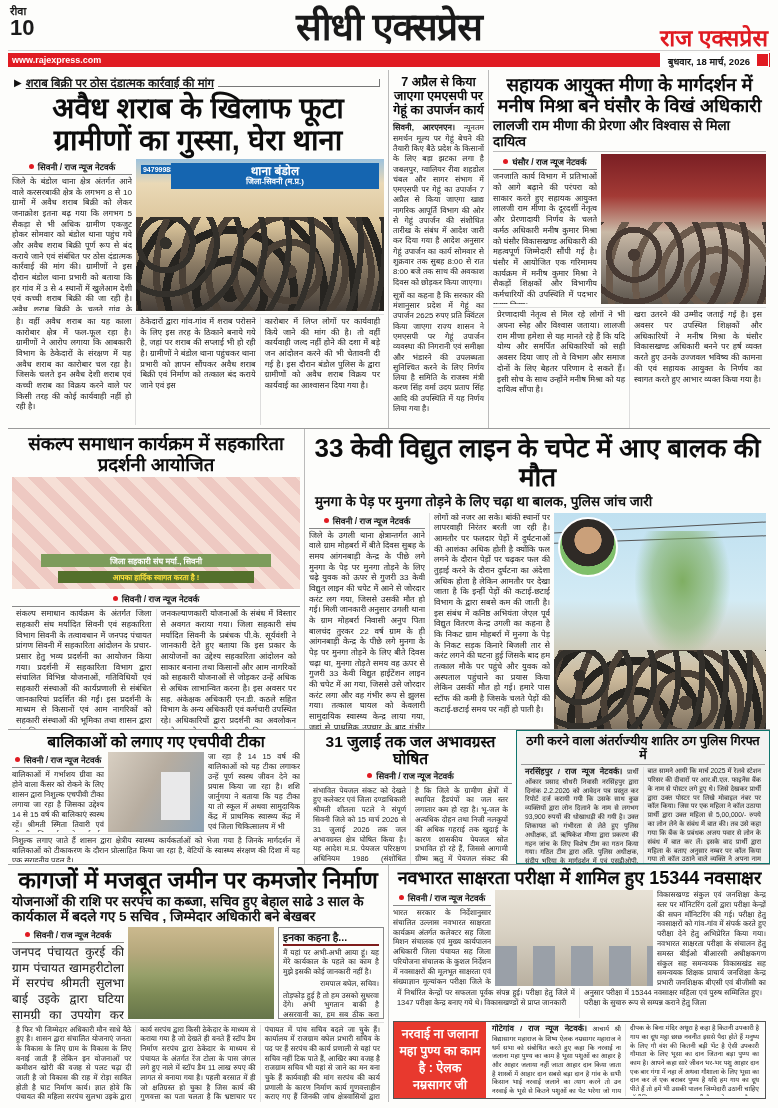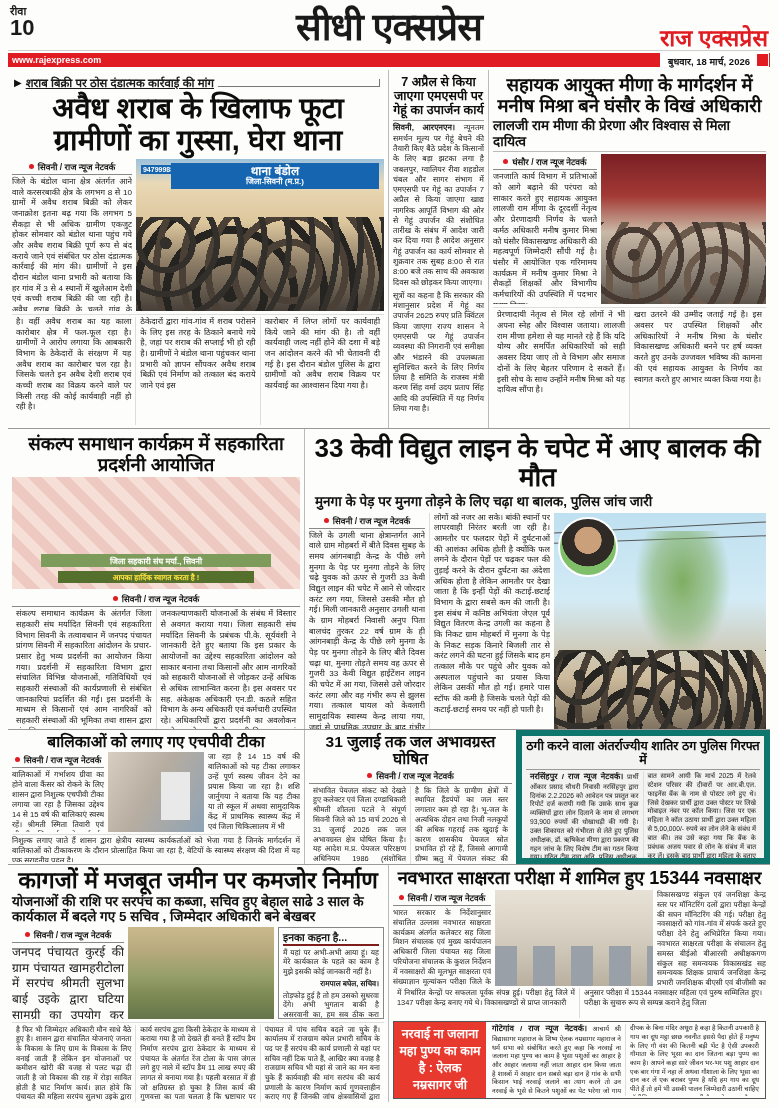--- a/index.html
+++ b/index.html
@@ -66,25 +66,25 @@
   .inset{position:absolute;top:4px;left:4px;width:56px;height:56px;border-radius:50%;border:2px solid #fff;
          background:radial-gradient(circle at 50% 38%,#caa07a 0 30%,#2f2a26 31% 58%,#7fbf6a 59%);}
   
   .hpv-photo{background:linear-gradient(120deg,#d8cfc2 0%,#b7ada0 45%,#8fa3b5 100%);}
   .hpv-photo:after{content:"";position:absolute;left:55%;top:25%;width:30%;height:60%;background:#e9e9ea;}
   .constr-photo{background:linear-gradient(180deg,#cbb98e 0%,#b5a87c 28%,#97a06a 52%,#7d8a55 74%,#66754a 100%);}
   .lit-photo{background:linear-gradient(180deg,#e8e2d6 0%,#d9d2c4 42%,#b9b0a0 100%);}
   .lit-photo:after{content:"";position:absolute;left:0;right:0;bottom:0;height:42%;
      background:repeating-linear-gradient(90deg,#9aa0a8 0 22px,rgba(0,0,0,0) 22px 38px);}
   
-  .fraud-box{background:#f3f3f1;border:6px solid #0f766e;}
+  .fraud-box{background:#f3f3f1;border:1px solid #0f766e;}
   .quote-box{border:1px solid #888;padding:2px 4px;overflow:hidden;}
   .qb-title{font-size:10.5px;font-weight:900;text-align:left;border-bottom:2px solid #7f1d1d;margin-bottom:2px;}
   .qb-quote{font-size:7.4px;line-height:1.3;text-align:justify;margin:0;}
-  .qb-name{font-size:7.4px;font-weight:bold;text-align:right;margin:1px 0 3px 0;}
+  .qb-name{font-size:7.4px;font-weight:normal;text-align:right;margin:1px 0 3px 0;}
   .narwai{display:flex;border:1px solid #555;margin-top:3px;overflow:hidden;}
   .nar-red{flex:0 0 84px;background:#e8392e;color:#fff;font-size:12.5px;font-weight:900;text-align:center;
            display:flex;align-items:center;justify-content:center;padding:4px;line-height:1.35;}
   
   .marks{display:flex;align-items:center;gap:4px;height:15px;margin-top:3px;}
 </style>
 </head>
 <body>
 
 <div class="page">

